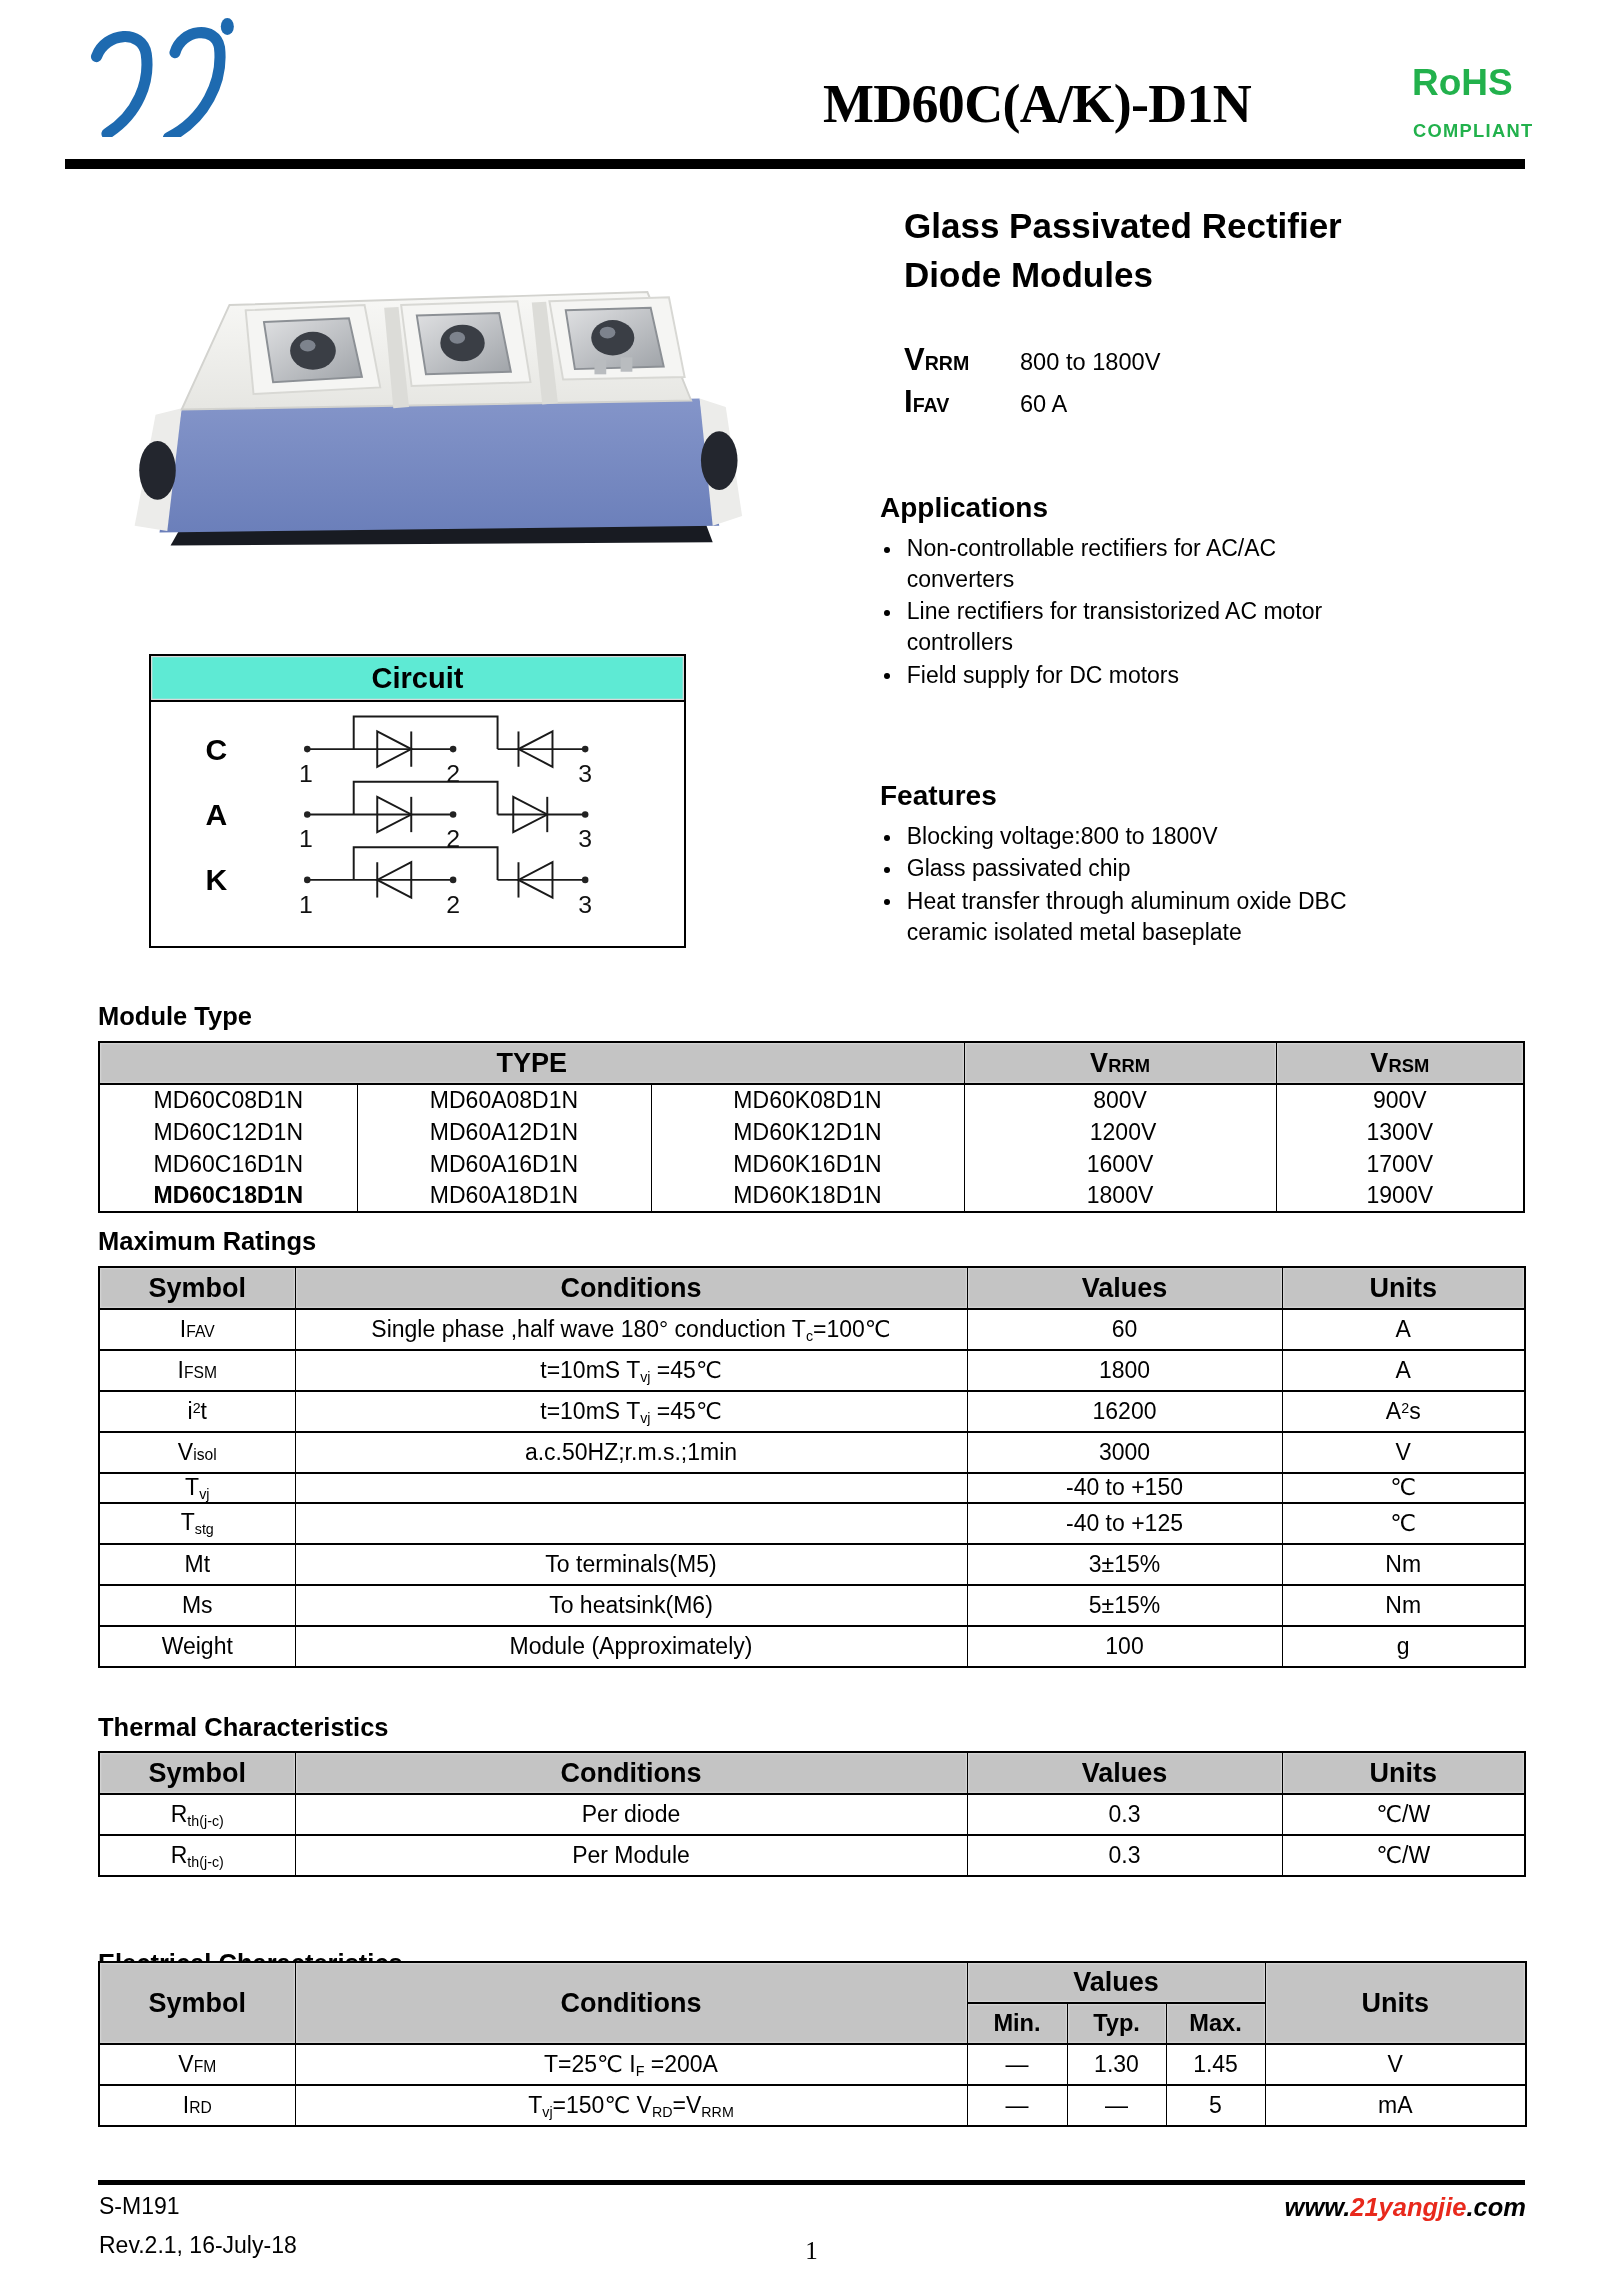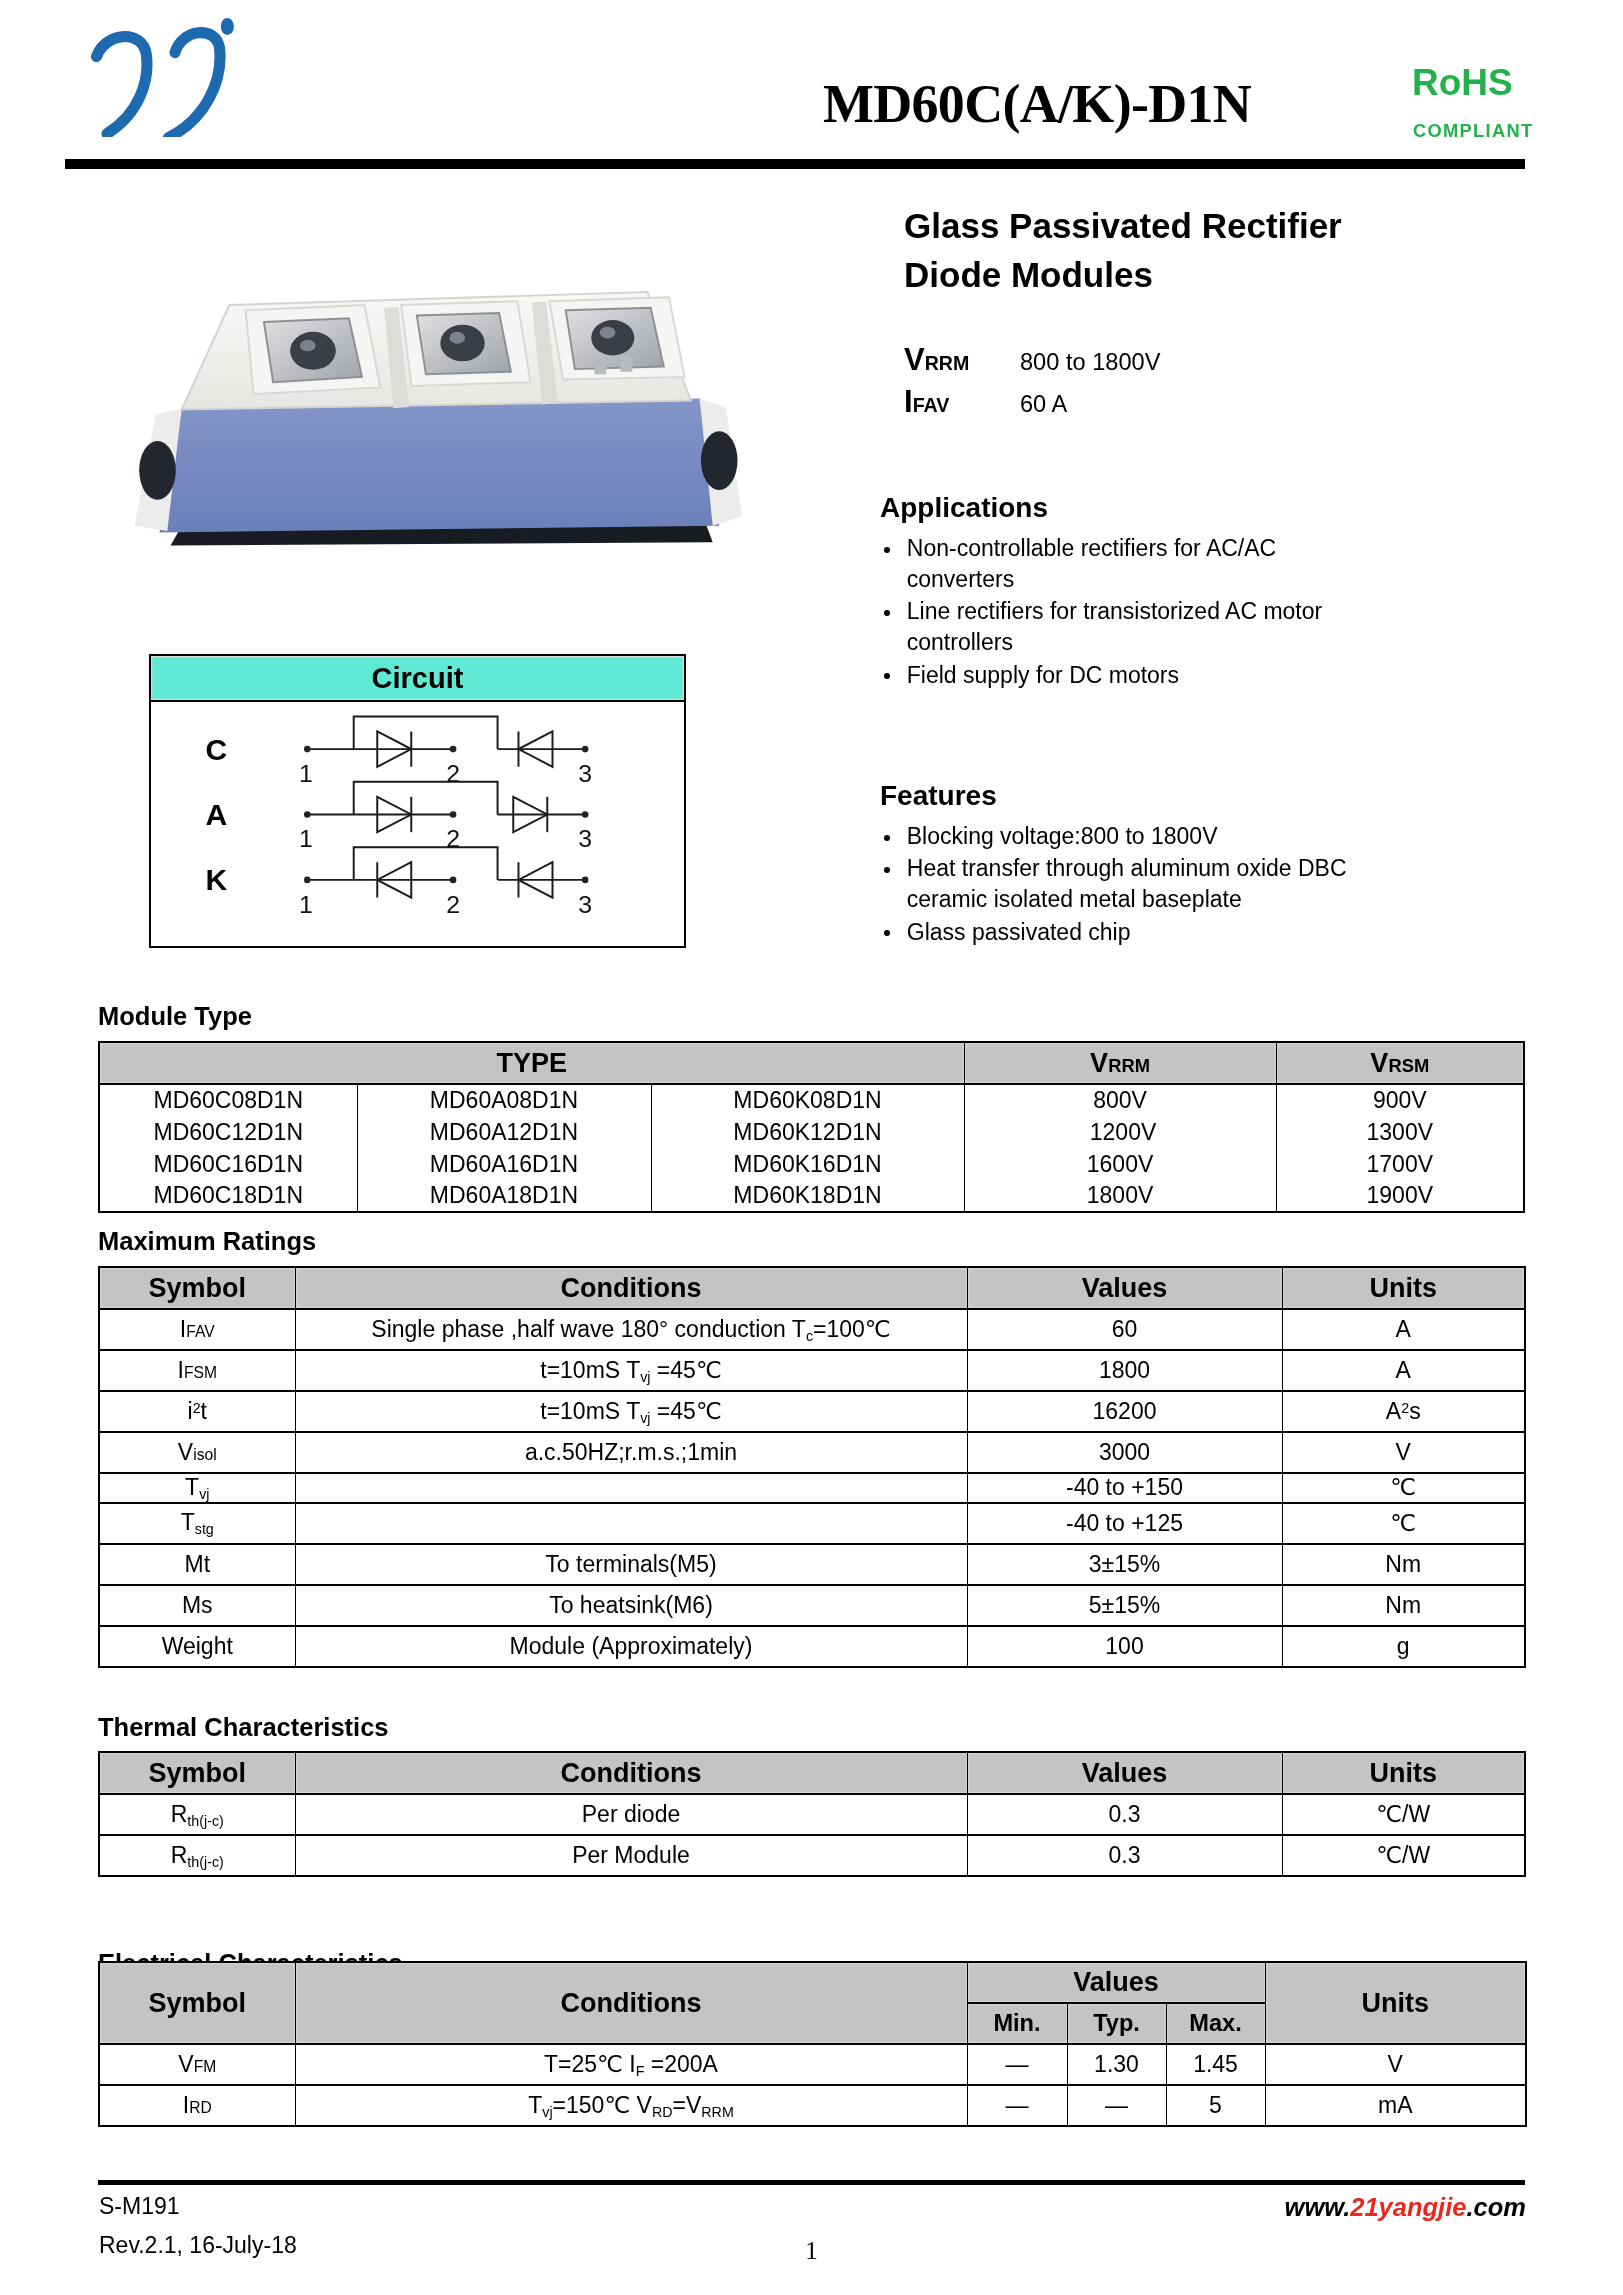--- a/index.html
+++ b/index.html
@@ -219,25 +219,25 @@
 
   <div class="abs" style="left:880px;top:780px;width:654px;">
     <div class="sec-title">Features</div>
     <div class="bullets">
       <div class="bullet-item">
         <span class="bullet-dot"></span>
         <span class="bullet-text">Blocking voltage:800 to 1800V</span>
       </div>
       <div class="bullet-item">
         <span class="bullet-dot"></span>
+        <span class="bullet-text">Glass passivated chip</span>
+      </div>
+      <div class="bullet-item">
+        <span class="bullet-dot"></span>
         <span class="bullet-text">Heat transfer through aluminum oxide DBC ceramic isolated metal baseplate</span>
-      </div>
-      <div class="bullet-item">
-        <span class="bullet-dot"></span>
-        <span class="bullet-text">Glass passivated chip</span>
       </div>
     </div>
   </div>
 
   <div class="abs part-title" style="left:98px;top:1002px;">Module Type</div>
   <table class="dt abs" style="left:98px;top:1041px;">
     <colgroup>
         <col style="width:258px">
         <col style="width:294px">
         <col style="width:313px">
@@ -267,21 +267,21 @@
         <td style="border-top:none;border-bottom:none;">1300V</td>
       </tr>
       <tr style="height:32px;border:none;">
         <td style="border-top:none;border-bottom:none;">MD60C16D1N</td>
         <td style="border-top:none;border-bottom:none;">MD60A16D1N</td>
         <td style="border-top:none;border-bottom:none;">MD60K16D1N</td>
         <td style="border-top:none;border-bottom:none;">1600V</td>
         <td style="border-top:none;border-bottom:none;">1700V</td>
       </tr>
       <tr style="height:32px;border:none;">
-        <td style="border-top:none;">MD60C18D1N</td>
+        <td style="border-top:none;font-weight:bold;">MD60C18D1N</td>
         <td style="border-top:none;">MD60A18D1N</td>
         <td style="border-top:none;">MD60K18D1N</td>
         <td style="border-top:none;">1800V</td>
         <td style="border-top:none;">1900V</td>
       </tr>
     </tbody>
   </table>
 
   <div class="abs part-title" style="left:98px;top:1227px;">Maximum Ratings</div>
   <table class="dt abs" style="left:98px;top:1266px;">

